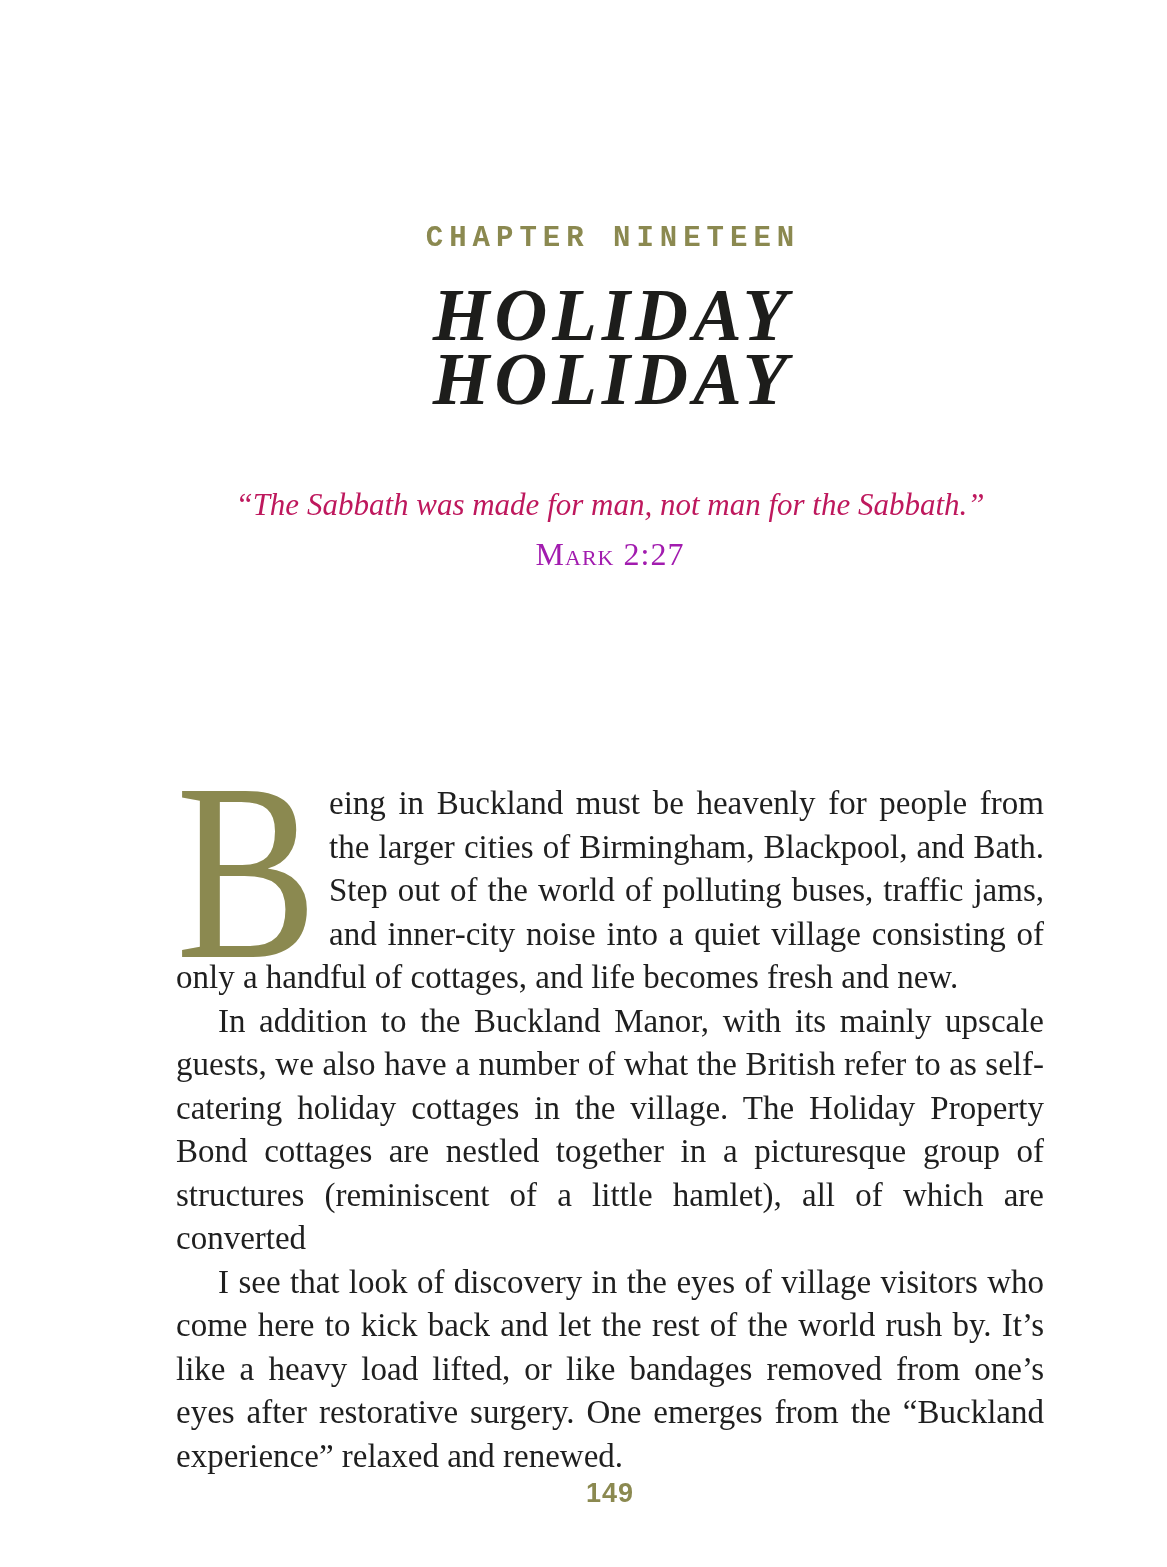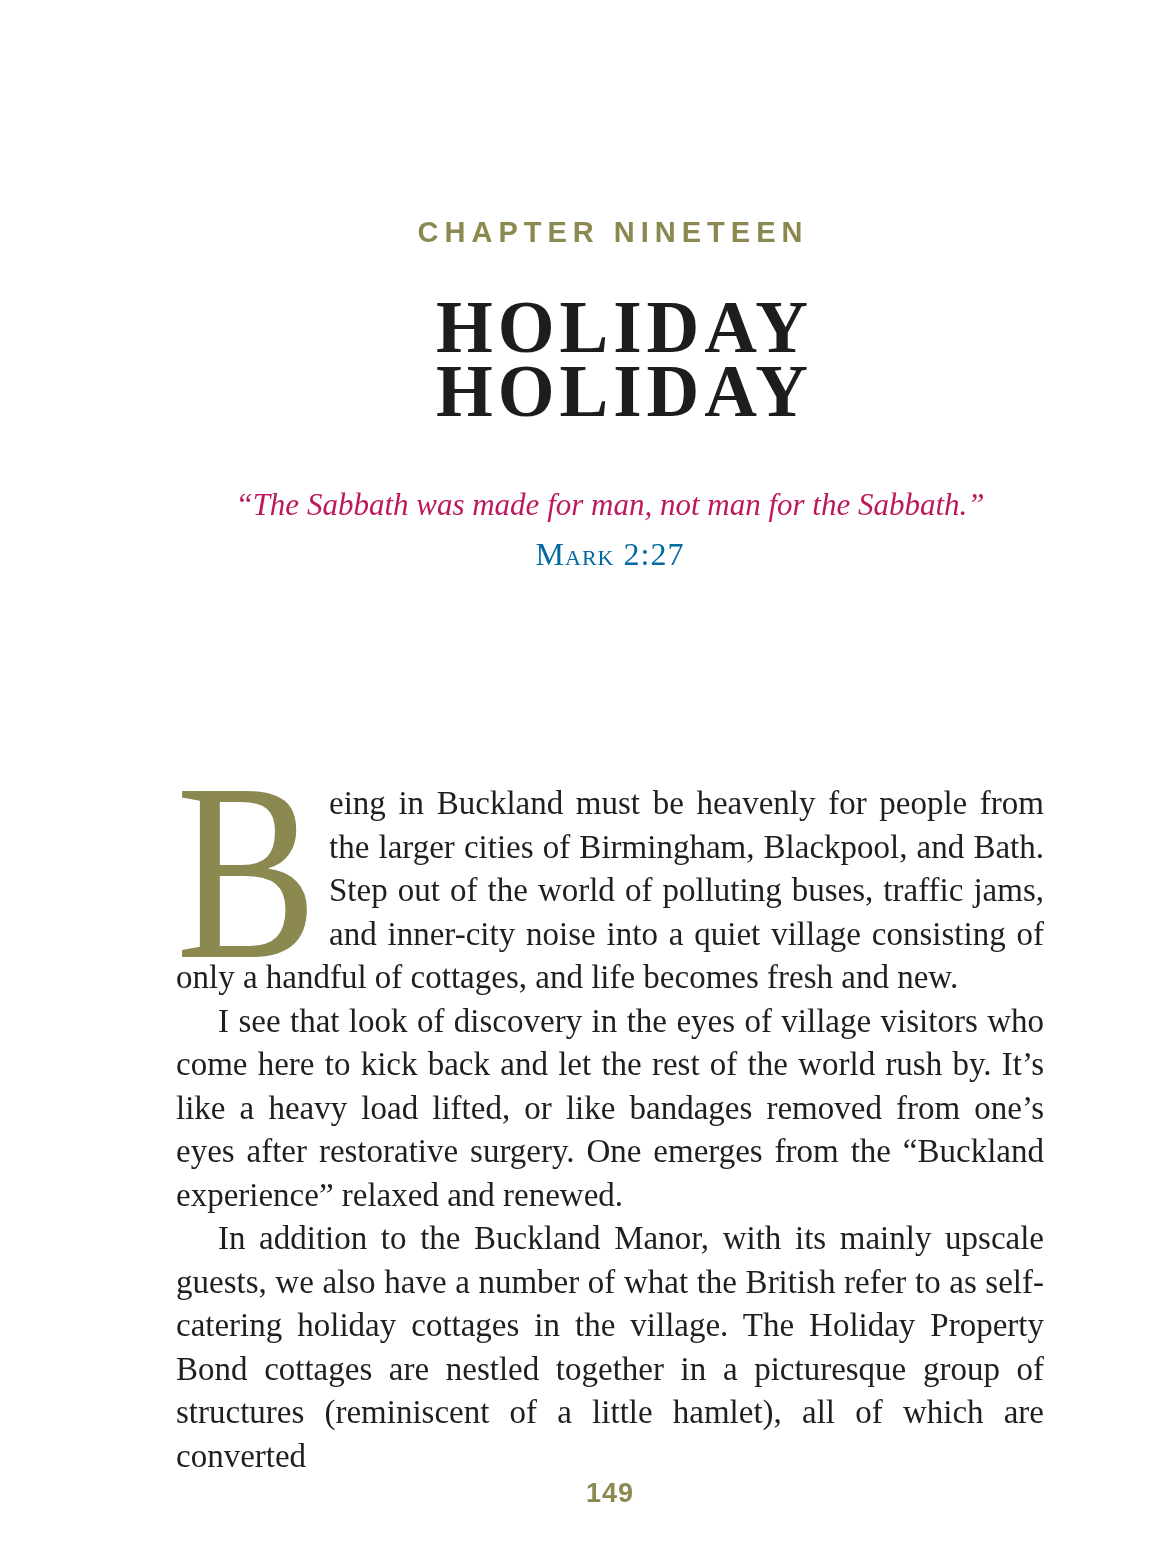--- a/index.html
+++ b/index.html
@@ -7,35 +7,36 @@
     position:relative;
     width:1167px;height:1567px;
     background:#ffffff;
     font-family:"Liberation Serif", serif;
     overflow:hidden;
   }
   .content{
     position:absolute;left:176px;top:0;width:868px;height:100%;
   }
   .chapter-label{
-    position:absolute;top:216px;left:0;width:100%;
+    position:absolute;top:222px;left:0;width:100%;
     text-align:center;
-    font-family:Liberation Sans, sans-serif;
+    font-family:Liberation Mono, monospace;
     font-weight:600;
     font-size:29px;
     letter-spacing:6px;
     padding-left:6px;
     box-sizing:border-box;
     color:#8b8950;
   }
   .title{
     position:absolute;top:284px;left:0;width:100%;
-    margin:12px;
+    margin:0;
     text-align:center;
     font-family:"Liberation Serif", serif;
+    font-style:italic;
     font-weight:700;
     font-size:73px;
     line-height:64px;
     letter-spacing:5px;
     padding-left:5px;
     box-sizing:border-box;
     color:#1d1d1b;
   }
   .epigraph-quote{
     position:absolute;top:487px;left:0;width:100%;
@@ -43,21 +44,21 @@
     font-style:italic;
     font-size:31px;
     color:#be185d;
   }
   .epigraph-source{
     position:absolute;top:536px;left:0;width:100%;
     text-align:center;
     font-variant:small-caps;
     letter-spacing:1px;
     font-size:32px;
-    color:#0369a1;
+    color:#a21caf;
   }
   .body-text{
     position:absolute;top:782px;left:0;width:868px;
     font-size:33px;
     line-height:43.5px;
     text-align:justify;
     color:#1f1f1f;
   }
   .body-text p{margin:0;}
   .body-text p.indent{text-indent:42px;}
@@ -93,20 +94,20 @@
     <div class="chapter-label">CHAPTER NINETEEN</div>
 
     <h1 class="title"><span>HOLIDAY</span><br><span>HOLIDAY</span></h1>
 
     <div class="epigraph-quote">“The Sabbath was made for man, not man for the Sabbath.”</div>
 
     <div class="epigraph-source">Mark 2:27</div>
 
     <div class="body-text">
       <p><span class="dropcap">B</span><span>eing in Buckland must be heavenly for people from the larger cities of Birmingham, Blackpool, and Bath. Step out of the world of polluting buses, traffic jams, and inner-city noise into a quiet village consisting of only a handful of cottages, and life becomes fresh and new.</span></p>
+      <p class="indent">In addition to the Buckland Manor, with its mainly upscale guests, we also have a number of what the British refer to as self-catering holiday cottages in the village. The Holiday Property Bond cottages are nestled together in a picturesque group of structures (reminiscent of a little hamlet), all of which are converted</p>
       <p class="indent">I see that look of discovery in the eyes of village visitors who come here to kick back and let the rest of the world rush by. It’s like a heavy load lifted, or like bandages removed from one’s eyes after restorative surgery. One emerges from the “Buckland experience” relaxed and renewed.</p>
-      <p class="indent">In addition to the Buckland Manor, with its mainly upscale guests, we also have a number of what the British refer to as self-catering holiday cottages in the village. The Holiday Property Bond cottages are nestled together in a picturesque group of structures (reminiscent of a little hamlet), all of which are converted</p>
     </div>
 
     <div class="page-number">149</div>
 
   </div>
 </div>
 
 </body></html>

